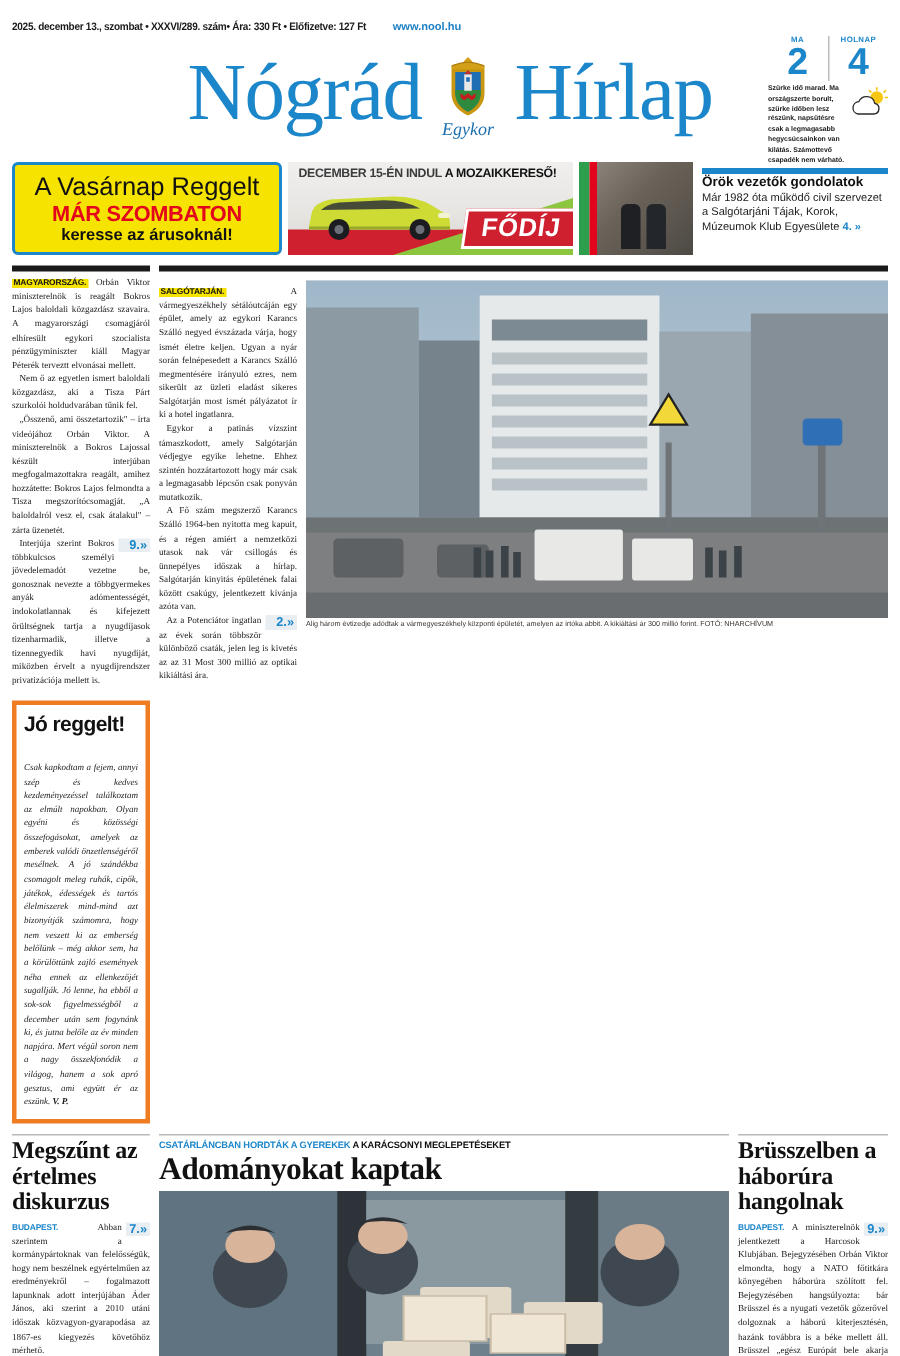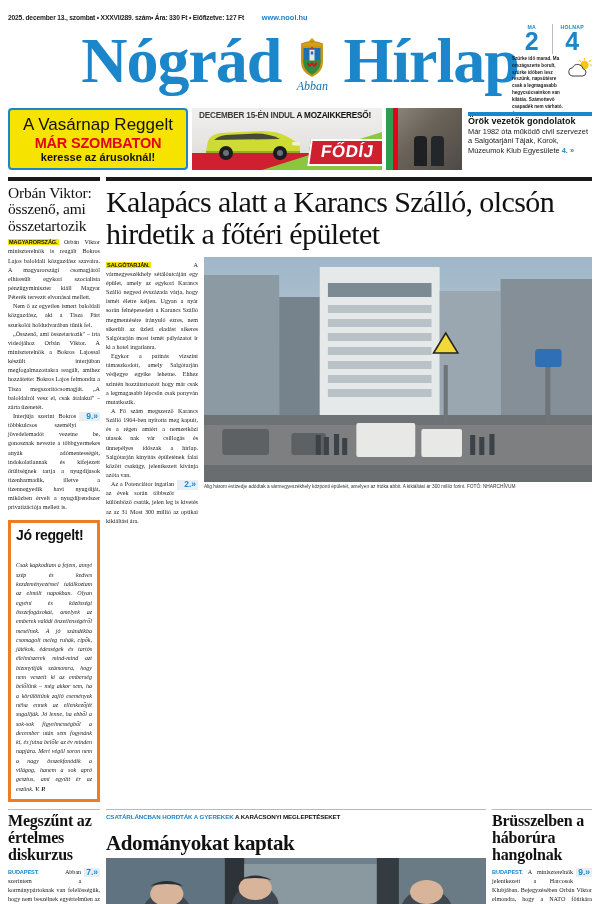--- a/index.html
+++ b/index.html
@@ -26,21 +26,21 @@
   .site-url {
     font-family: "Liberation Sans", sans-serif;
     font-size: 7.4px; font-weight: 700; color: #1b7fc4; margin-right: 73px;
   }
   .masthead {
     display: flex; align-items: center; justify-content: center;
     height: 86px; margin-top: -4px; position: relative;
   }
   .mast-word {
     font-family: "Liberation Serif", serif;
-    font-size: 64px; font-weight: 700; color: #1b86ca;
+    font-size: 54px; font-weight: 400; color: #1b86ca;
     line-height: 0.82; letter-spacing: -1px;
   }
   .crest { width: 58px; margin: 0 2px; text-align: center; position: relative; top: 4px; }
   .crest svg { display: block; margin: 0 auto; }
   .crest-sub {
     font-family: "Liberation Serif", serif; font-style: italic;
     font-size: 12px; color: #1b6fae; margin-top: -1px;
   }
 
   
@@ -203,21 +203,21 @@
     font-family: "Liberation Serif", serif; font-size: 16px; line-height: 1.06;
     color: #111; margin-top: 3px; letter-spacing: -0.2px;
   }
   .mid-overline {
     font-family: "Liberation Sans", sans-serif; font-size: 6.2px; font-weight: 700;
     color: #1b86ca; letter-spacing: -0.1px; margin-top: 3px;
   }
   .mid-overline .blk { color: #111; }
   .mid-head {
     font-family: "Liberation Serif", serif; font-size: 21px; line-height: 1.05;
-    color: #111; margin-top: 12px; letter-spacing: -0.4px;
+    color: #111; margin-top: 1px; letter-spacing: -0.4px;
   }
 </style>
 </head>
 <body>
 
 <div class="page">
 
   <div class="dateline-row">
     <div class="dateline">2025. december 13., szombat • XXXVI/289. szám• Ára: 330 Ft • Előfizetve: 127 Ft</div>
     <div class="site-url">www.nool.hu</div>
@@ -231,21 +231,21 @@
         <path d="M6 8 Q17 3 28 8 L28 10 L6 10 Z" fill="#d4a017"></path>
         <path d="M6 10 L28 10 L28 26 Q28 36 17 41 Q6 36 6 26 Z" fill="#c8960f"></path>
         <path d="M8.5 12 L25.5 12 L25.5 25.5 Q25.5 34 17 38.5 Q8.5 34 8.5 25.5 Z" fill="#1f6fb5"></path>
         <path d="M8.5 24 L25.5 24 L25.5 25.5 Q25.5 34 17 38.5 Q8.5 34 8.5 25.5 Z" fill="#2e8b3d"></path>
         <rect x="14.5" y="13.5" width="5" height="11" fill="#e8e8e8"></rect>
         <rect x="15.8" y="15.5" width="2.4" height="3" fill="#1f6fb5"></rect>
         <path d="M14.5 13.5 L17 10.5 L19.5 13.5 Z" fill="#b33"></path>
         <path d="M12 26 l2.5 2 l2.5-2 l2.5 2 l2.5-2 v3 l-2.5 2 l-2.5-2 l-2.5 2 L12 29 Z" fill="#c41e1e"></path>
         <path d="M6 8 Q17 3 28 8" fill="none" stroke="#a8790a" stroke-width="0.8"></path>
       </svg>
-      <div class="crest-sub">Abban</div>
+      <div class="crest-sub">Egykor</div>
     </div>
     <div class="mast-word">Hírlap</div>
   </div>
 
   <div class="weather">
     <div class="w-heads">
       <div class="w-col">
         <div class="w-label">MA</div>
         <div class="w-temp">2</div>
       </div>
@@ -317,42 +317,40 @@
           <span class="pg">4. »</span>
         </div>
       </div>
     </div>
   </div>
 
   <div class="main">
 
     <div class="col-left">
       <div class="rule-black"></div>
-      <h2 class="kicker-head">Orbán Viktor: összenő, ami összetartozik</h2>
       <div class="body-text">
         <p><span class="tag">MAGYARORSZÁG.</span>
            <span>Orbán Viktor miniszterelnök is reagált Bokros Lajos baloldali közgazdász szavaira. A magyarországi csomagjáról elhíresült egykori szocialista pénzügyminiszter kiáll Magyar Péterék terveztt elvonásai mellett.</span></p>
         <p>Nem ő az egyetlen ismert baloldali közgazdász, aki a Tisza Párt szurkolói holdudvarában tűnik fel.</p>
         <p>„Összenő, ami összetartozik" – írta videójához Orbán Viktor. A miniszterelnök a Bokros Lajossal készült interjúban megfogalmazottakra reagált, amihez hozzátette: Bokros Lajos felmondta a Tisza megszorítócsomagját. „A baloldalról vesz el, csak átalakul" – zárta üzenetét.</p>
         <p><span class="jump">9.»</span>
            <span>Interjúja szerint Bokros többkulcsos személyi jövedelemadót vezetne be, gonosznak nevezte a többgyermekes anyák adómentességét, indokolatlannak és kifejezett őrültségnek tartja a nyugdíjasok tizenharmadik, illetve a tizennegyedik havi nyugdíját, miközben érvelt a nyugdíjrendszer privatizációja mellett is.</span></p>
       </div>
 
       <div class="goodmorning">
         <div class="gm-title">Jó reggelt!</div>
         <div class="gm-text">
           <span>Csak kapkodtam a fejem, annyi szép és kedves kezdeményezéssel találkoztam az elmúlt napokban. Olyan egyéni és közösségi összefogásokat, amelyek az emberek valódi önzetlenségéről mesélnek. A jó szándékba csomagolt meleg ruhák, cipők, játékok, édességek és tartós élelmiszerek mind-mind azt bizonyítják számomra, hogy nem veszett ki az emberség belőlünk – még akkor sem, ha a körülöttünk zajló események néha ennek az ellenkezőjét sugallják. Jó lenne, ha ebből a sok-sok figyelmességből a december után sem fogynánk ki, és jutna belőle az év minden napjára. Mert végül soron nem a nagy összekfonódik a világog, hanem a sok apró gesztus, ami együtt ér az eszünk.</span>
           <span class="gm-sign">V. P.</span>
         </div>
       </div>
     </div>
 
     <div class="col-rest">
       <div class="rule-black"></div>
-      <h1 class="lead-head">Kalapács alatt a Karancs Szálló, olcsón hirdetik a főtéri épületet</h1>
 
       <div class="lead-body">
         <div class="lead-col">
           <div class="body-text">
             <p><span class="tag">SALGÓTARJÁN.</span>
                <span>A vármegyeszékhely sétálóutcáján egy épület, amely az egykori Karancs Szálló negyed évszázada várja, hogy ismét életre keljen. Ugyan a nyár során felnépesedett a Karancs Szálló megmentésére irányuló ezres, nem sikerült az üzleti eladást sikeres Salgótarján most ismét pályázatot ír ki a hotel ingatlanra.</span></p>
             <p>Egykor a patinás vízszint támaszkodott, amely Salgótarján védjegye egyike lehetne. Ehhez szintén hozzátartozott hogy már csak a legmagasabb lépcsőn csak ponyván mutatkozik.</p>
             <p>A Fő szám megszerző Karancs Szálló 1964-ben nyitotta meg kapuit, és a régen amiért a nemzetközi utasok nak vár csillogás és ünnepélyes időszak a hírlap. Salgótarján kinyitás épületének falai között csakúgy, jelentkezett kívánja azóta van.</p>
             <p><span class="jump">2.»</span>
                <span>Az a Potenciátor ingatlan az évek során többször különböző csaták, jelen leg is kivetés az az 31 Most 300 millió az optikai kikiáltási ára.</span></p>

